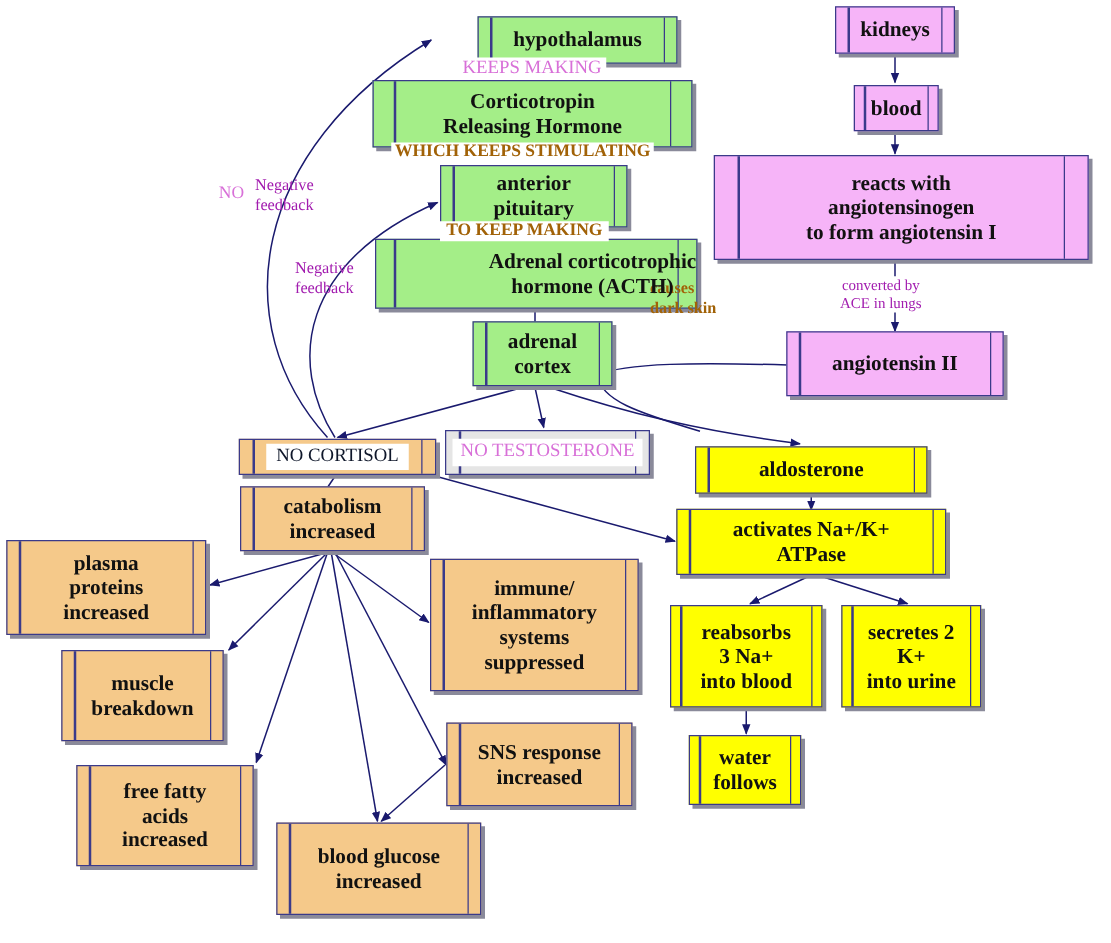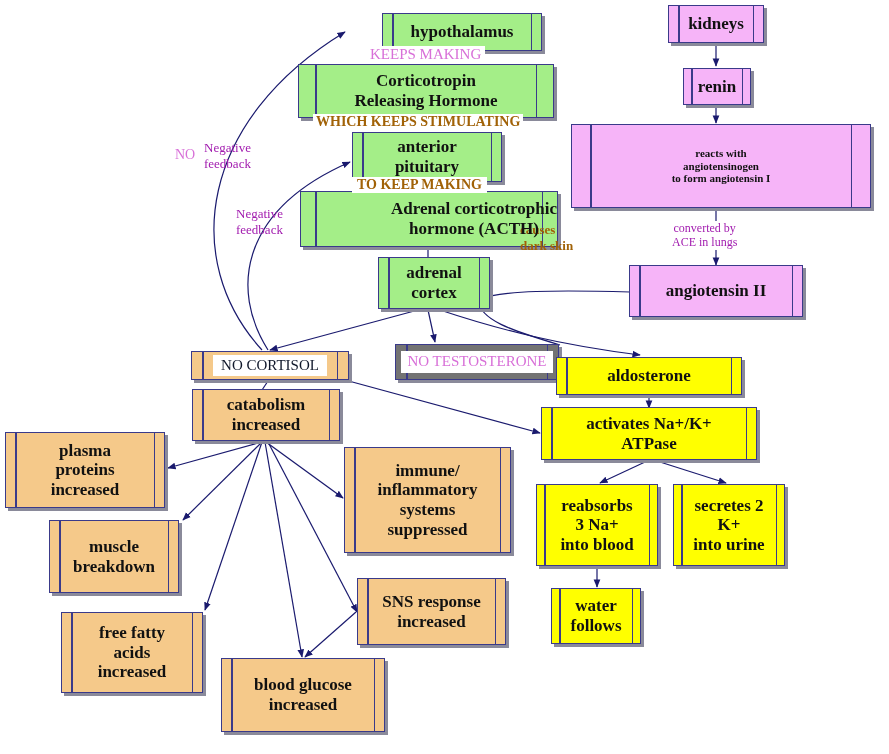--- a/index.html
+++ b/index.html
@@ -9,21 +9,21 @@
   .node { position:absolute; box-sizing:border-box; border:1.5px solid #3a3a8a;
           box-shadow:3px 3px 0 #8a8a9a; display:flex; align-items:center; justify-content:center;
           text-align:center; font-weight:bold; color:#111; line-height:1.15; }
   .node::before, .node::after { content:""; position:absolute; top:0; bottom:0; width:1.5px; background:#3a3a8a; }
   .node::before { left:var(--bar,9px); }
   .node::after { right:var(--bar,9px); }
   .green { background:#a4ee88; }
   .pink { background:#f6b4f8; }
   .yellow { background:#ffff00; }
   .orange { background:#f5c98a; }
-  .cyan { background:#737373;margin-left:39px; }
+  .cyan { background:#e5e5e5; }
   .node span { position:relative; z-index:1; white-space:pre-line; }
   .label { position:absolute; background:#ffffff; white-space:nowrap; }
   .mag { color:#a16207; font-weight:bold; font-size:14px; }
   .lmag { color:#d870d8; font-size:15px; }
   .plain { color:#a21caf; font-size:13px; line-height:1.2; text-align:center; background:transparent; }
   .small { font-size:12px; }
 </style>
 </head>
 <body>
 
@@ -79,23 +79,23 @@
   </div>
   <div class="node green" style="left:378px;top:257px;width:112px;height:52px;font-size:17px;">
     <span>adrenal
 cortex</span>
   </div>
 
   <div class="node pink" style="left:668px;top:5px;width:96px;height:38px;font-size:17px;">
     <span>kidneys</span>
   </div>
   <div class="node pink" style="left:683px;top:68px;width:68px;height:37px;font-size:17px;--bar:7px;">
-    <span>renin</span>
+    <span>blood</span>
   </div>
-  <div class="node pink" style="left:571px;top:124px;width:300px;height:84px;font-size:11px;--bar:18px;">
+  <div class="node pink" style="left:571px;top:124px;width:300px;height:84px;font-size:17px;--bar:18px;">
     <span>reacts with
 angiotensinogen
 to form angiotensin I</span>
   </div>
   <div class="node pink" style="left:629px;top:265px;width:174px;height:52px;font-size:17px;">
     <span>angiotensin II</span>
   </div>
 
   <div class="node orange" style="left:191px;top:351px;width:158px;height:29px;--bar:10px;">
     <span style="background:#fff;color:#0f172a;font-weight:normal;font-size:15px;padding:2px 8px;">NO CORTISOL</span>

